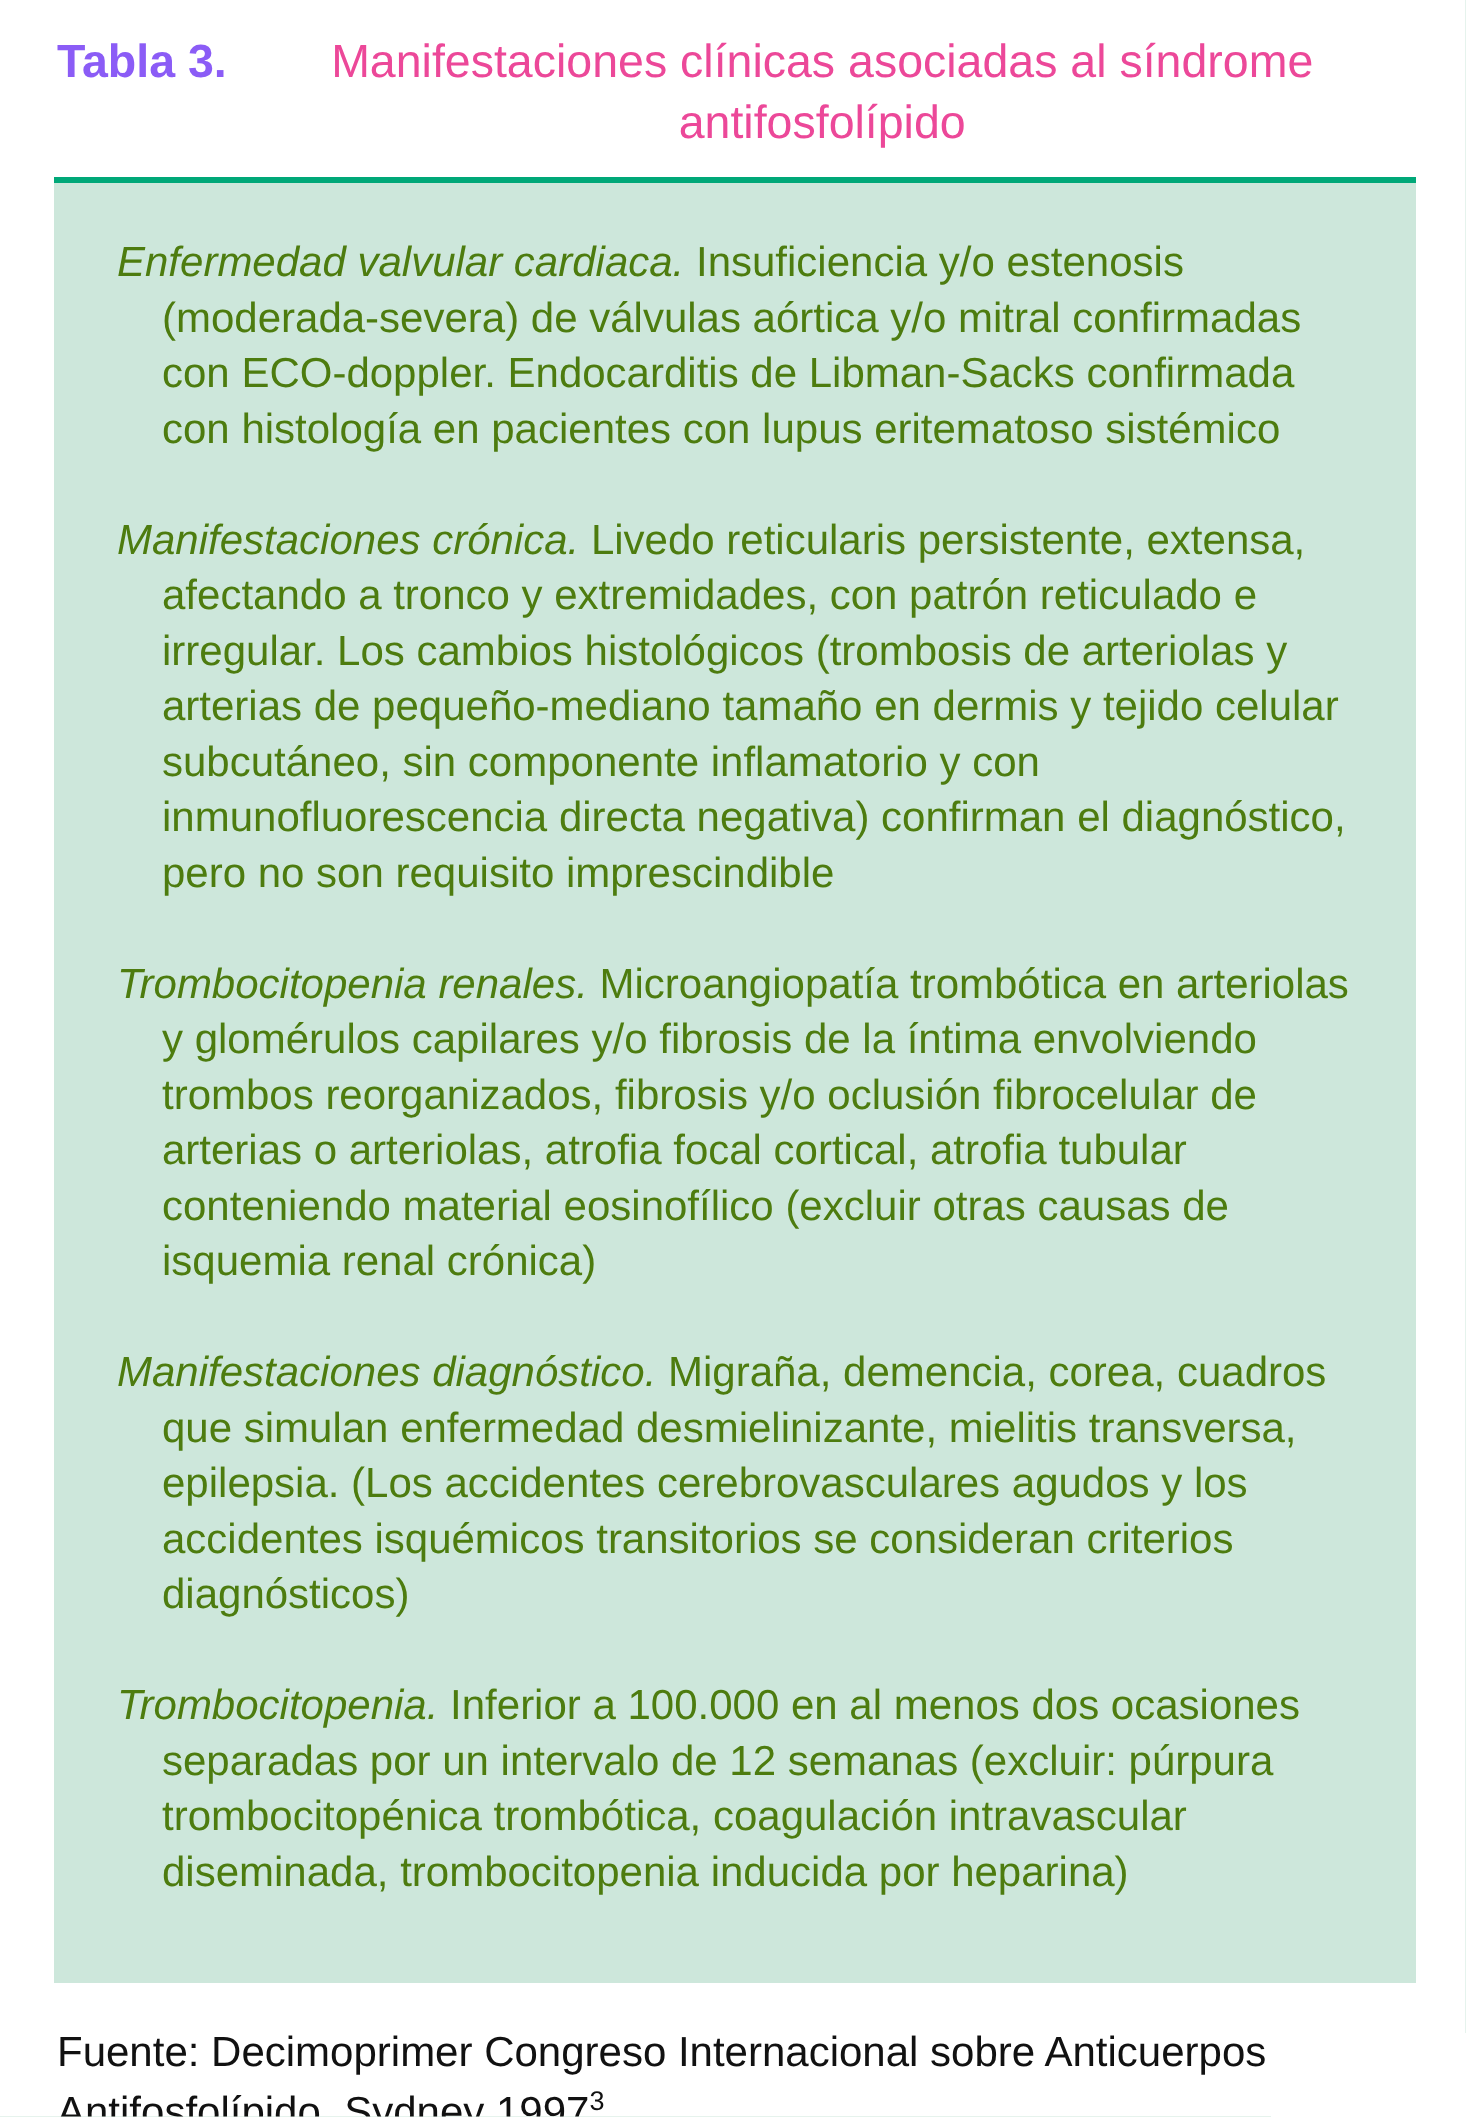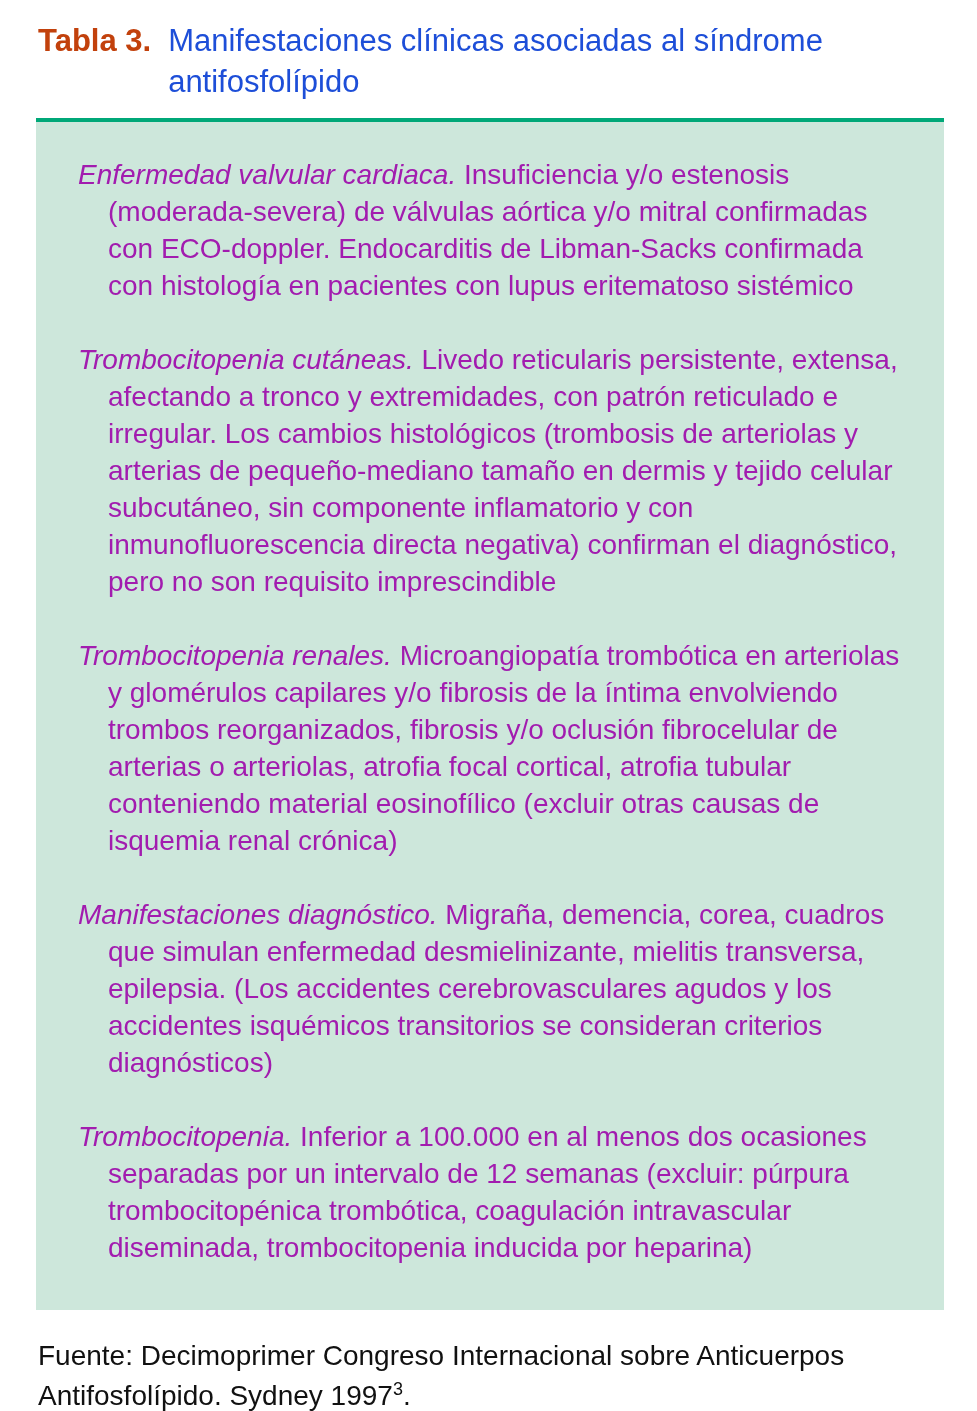--- a/index.html
+++ b/index.html
@@ -22,72 +22,73 @@
     line-height: 41px;
     margin-top: 2px;
     padding-left: 2px;
   }
   .table-label {
     font-weight: bold;
     white-space: nowrap;
     margin-right: 17px;
   }
   .table-title {
-    color: #1d4ed8;
+    color: #ec4899;
     flex: 1;
     max-width: 760px;
+    text-align: center;
   }
   .rule {
     height: 4px;
     margin-top: 16px;
   }
   .box {
     padding: 34px 36px 44px 42px;
   }
   .entry {
     font-size: 28px;
     line-height: 37px;
     margin: 0 0 37px 0;
     padding-left: 30px;
     text-indent: -30px;
-    color: #a21caf;
+    color: #4d7c0f;
   }
-  .entry:last-child { margin-bottom: 0; }
+  .entry:last-child { margin-bottom: 12px; }
   .entry .lead { font-style: italic; }
   .source-note {
     font-size: 28px;
     line-height: 40px;
     margin-top: 26px;
     padding-left: 2px;
     color: #111111;
   }
   .source-note sup {
     font-size: 18px;
     line-height: 0;
   }
 </style>
 </head>
 <body>
 
 <div class="page">
 
   <div class="title-row">
-    <span class="table-label accent-text" style="color: #c2410c;">Tabla 3.</span>
+    <span class="table-label accent-text" style="color: #8b5cf6;">Tabla 3.</span>
     <span class="table-title">Manifestaciones clínicas asociadas al síndrome antifosfolípido</span>
   </div>
 
   <div class="rule accent-bg" style="background: rgb(0, 168, 120);"></div>
 
   <div class="box box-bg" style="background: rgb(205, 231, 219);">
     <p class="entry">
       <span class="lead">Enfermedad valvular cardiaca.</span>
       <span>Insuficiencia y/o estenosis (moderada-severa) de válvulas aórtica y/o mitral confirmadas con ECO-doppler. Endocarditis de Libman-Sacks confirmada con histología en pacientes con lupus eritematoso sistémico</span>
     </p>
     <p class="entry">
-      <span class="lead">Trombocitopenia cutáneas.</span>
+      <span class="lead">Manifestaciones crónica.</span>
       <span>Livedo reticularis persistente, extensa, afectando a tronco y extremidades, con patrón reticulado e irregular. Los cambios histológicos (trombosis de arteriolas y arterias de pequeño-mediano tamaño en dermis y tejido celular subcutáneo, sin componente inflamatorio y con inmunofluorescencia directa negativa) confirman el diagnóstico, pero no son requisito imprescindible</span>
     </p>
     <p class="entry">
       <span class="lead">Trombocitopenia renales.</span>
       <span>Microangiopatía trombótica en arteriolas y glomérulos capilares y/o fibrosis de la íntima envolviendo trombos reorganizados, fibrosis y/o oclusión fibrocelular de arterias o arteriolas, atrofia focal cortical, atrofia tubular conteniendo material eosinofílico (excluir otras causas de isquemia renal crónica)</span>
     </p>
     <p class="entry">
       <span class="lead">Manifestaciones diagnóstico.</span>
       <span>Migraña, demencia, corea, cuadros que simulan enfermedad desmielinizante, mielitis transversa, epilepsia. (Los accidentes cerebrovasculares agudos y los accidentes isquémicos transitorios se consideran criterios diagnósticos)</span>
     </p>

